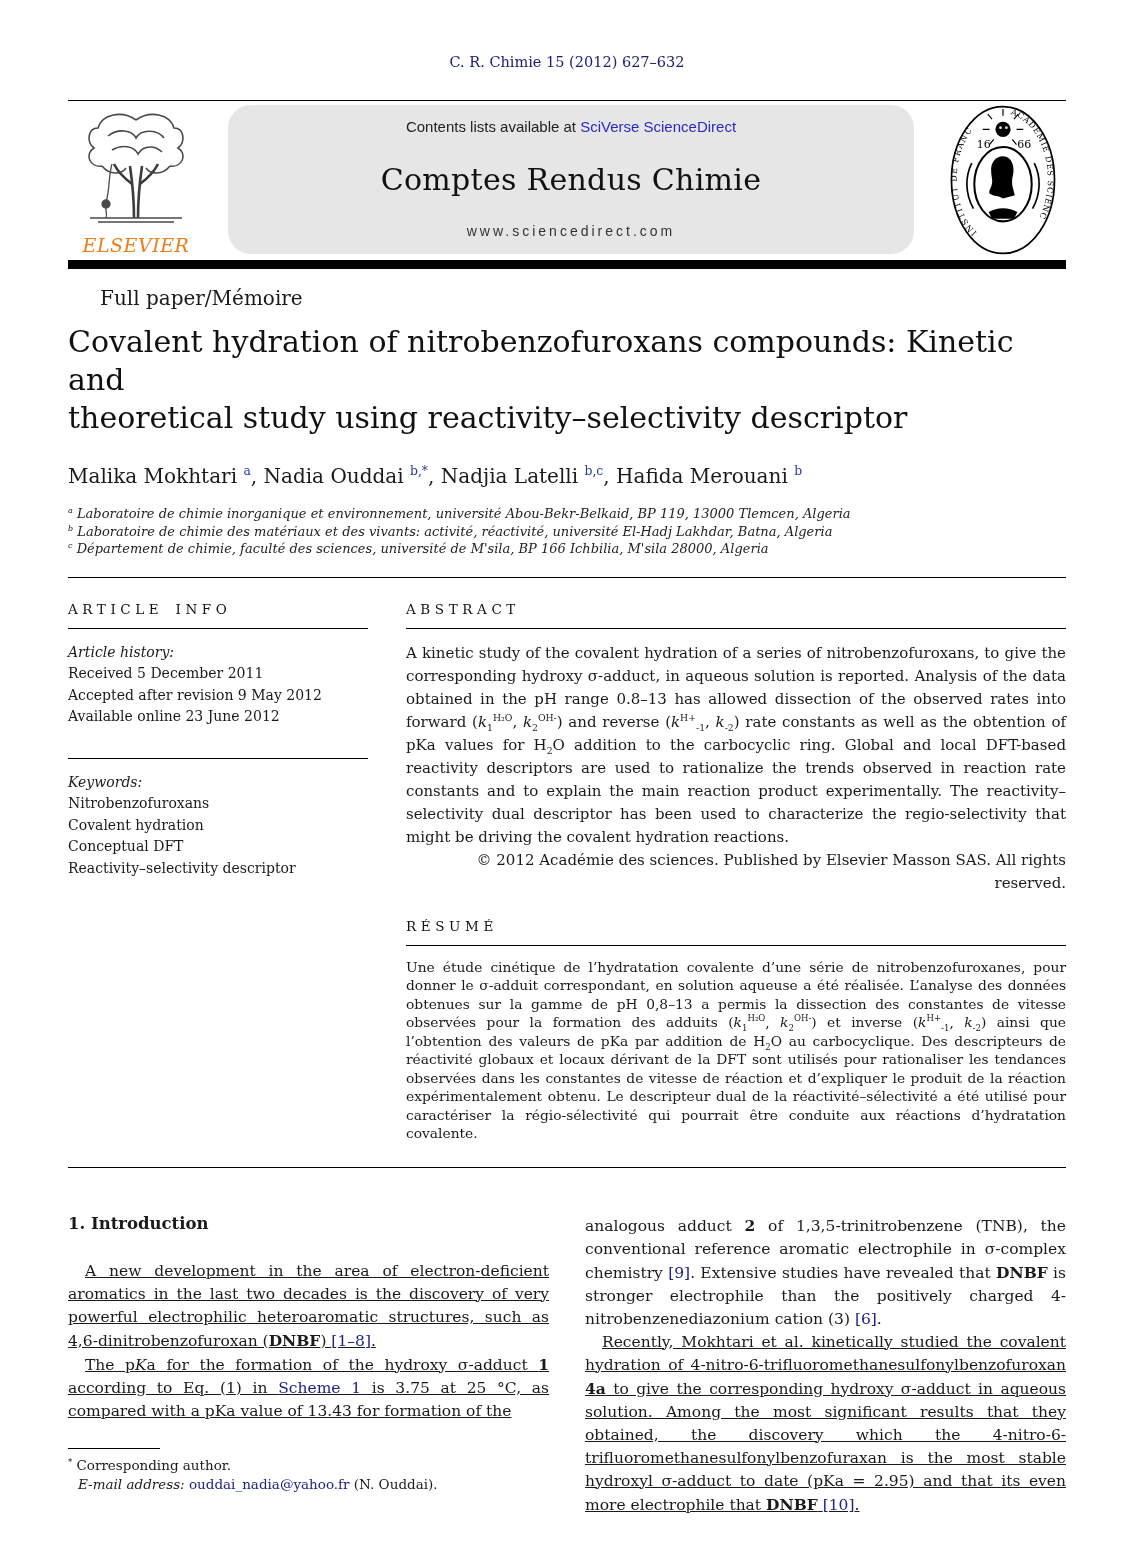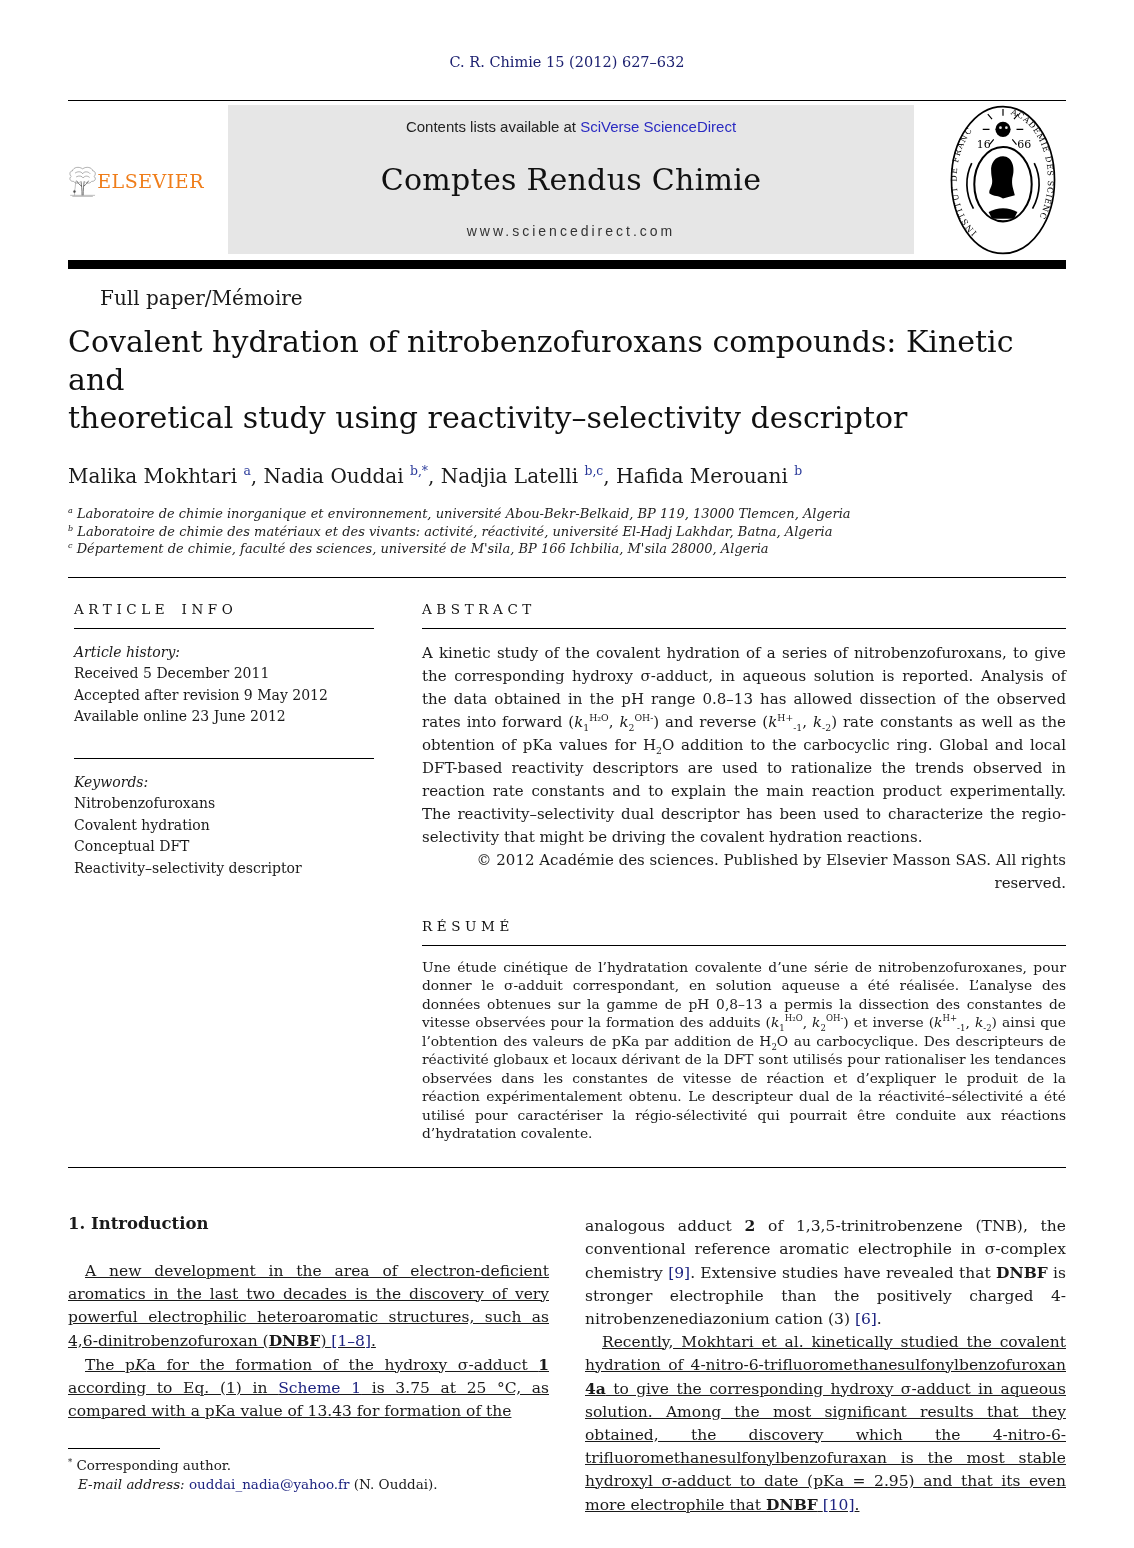--- a/index.html
+++ b/index.html
@@ -14,40 +14,40 @@
   .i{font-style:italic}
   .l{color:#1d2380}
   .sup{vertical-align:super;font-size:0.62em;line-height:0;}
   .sub{vertical-align:sub;font-size:0.62em;line-height:0;}
   .sup.l,.l.sup{color:#2a3a9a}
 
   .citation{padding-top:54px;text-align:center;font-size:14.5px;color:#1c2070;}
   .toprule{border-top:1.6px solid #000;margin-top:30px;}
 
   .masthead{display:flex;margin-top:3px;height:152px;align-items:stretch;}
-  .logo-col{width:136px;display:flex;flex-direction:row;align-items:center;justify-content:space-between;padding:2px 0 0 0;}
+  .logo-col{width:136px;display:flex;flex-direction:column;align-items:center;justify-content:space-between;padding:2px 0 0 0;font-style:italic;}
   .elsevier-word{font-size:19px;color:#ef7d1a;letter-spacing:0.5px;font-weight:500;}
-  .graybox{flex:1;background:#e6e6e6;margin:1px 26px 2px 24px;display:flex;flex-direction:column;align-items:center;justify-content:space-between;padding:13px 0 15px 0;}
+  .graybox{flex:1;background:#e6e6e6;margin:1px 26px 2px 24px;display:flex;flex-direction:column;align-items:center;justify-content:space-between;padding:13px 0 15px 0;border-radius:23px;}
   .contents-line{font-family:"Liberation Sans","DejaVu Sans",sans-serif;font-size:15px;color:#222;}
   .contents-line .link{color:#2a2ac2;}
   .journal-title{font-size:30px;color:#111;letter-spacing:0.3px;}
   .site-line{font-family:"Liberation Sans","DejaVu Sans",sans-serif;font-size:14px;letter-spacing:3px;color:#333;}
   .seal-col{width:126px;display:flex;align-items:center;justify-content:center;}
   .black-bar{height:9px;background:#000;margin-top:4px;}
 
   .kind{margin-top:17px;font-size:20px;margin-left:32px;}
   .title{margin-top:13px;font-size:30px;line-height:38px;color:#101010;}
   .authors{margin-top:27px;font-size:20px;}
   .affils{margin-top:17px;font-size:13px;font-style:italic;line-height:17.5px;color:#222;}
   .affils .al{display:block;}
 
   .fullrule{border-top:1.3px solid #000;margin-top:19px;}
   .infogrid{display:flex;margin-top:0;}
-  .infoleft{width:300px;flex:0 0 300px;margin-left:6px;}
-  .inforight{flex:1;margin-left:48px;}
+  .infoleft{width:300px;flex:0 0 300px;}
+  .inforight{flex:1;margin-left:38px;}
   .blockhead{margin-top:23px;font-size:13.5px;letter-spacing:0.34em;word-spacing:0.25em;color:#111;}
   .colrule{border-top:1.1px solid #000;margin-top:11px;}
   .history{margin-top:13px;font-size:14px;line-height:21.5px;}
   .histlabel,.kwlabel{font-style:italic;}
   .kwblock{margin-top:30px;}
   .kwlist div{font-size:14px;line-height:21.5px;}
   .abs-par{margin-top:13px;font-size:15px;line-height:23px;text-align:justify;}
   .copyright{font-size:15px;line-height:23px;text-align:right;}
   .res-par{margin-top:12px;font-size:13.8px;line-height:18.5px;text-align:justify;}
   .copyright.small{font-size:13.8px;line-height:19px;margin-top:1px;}

